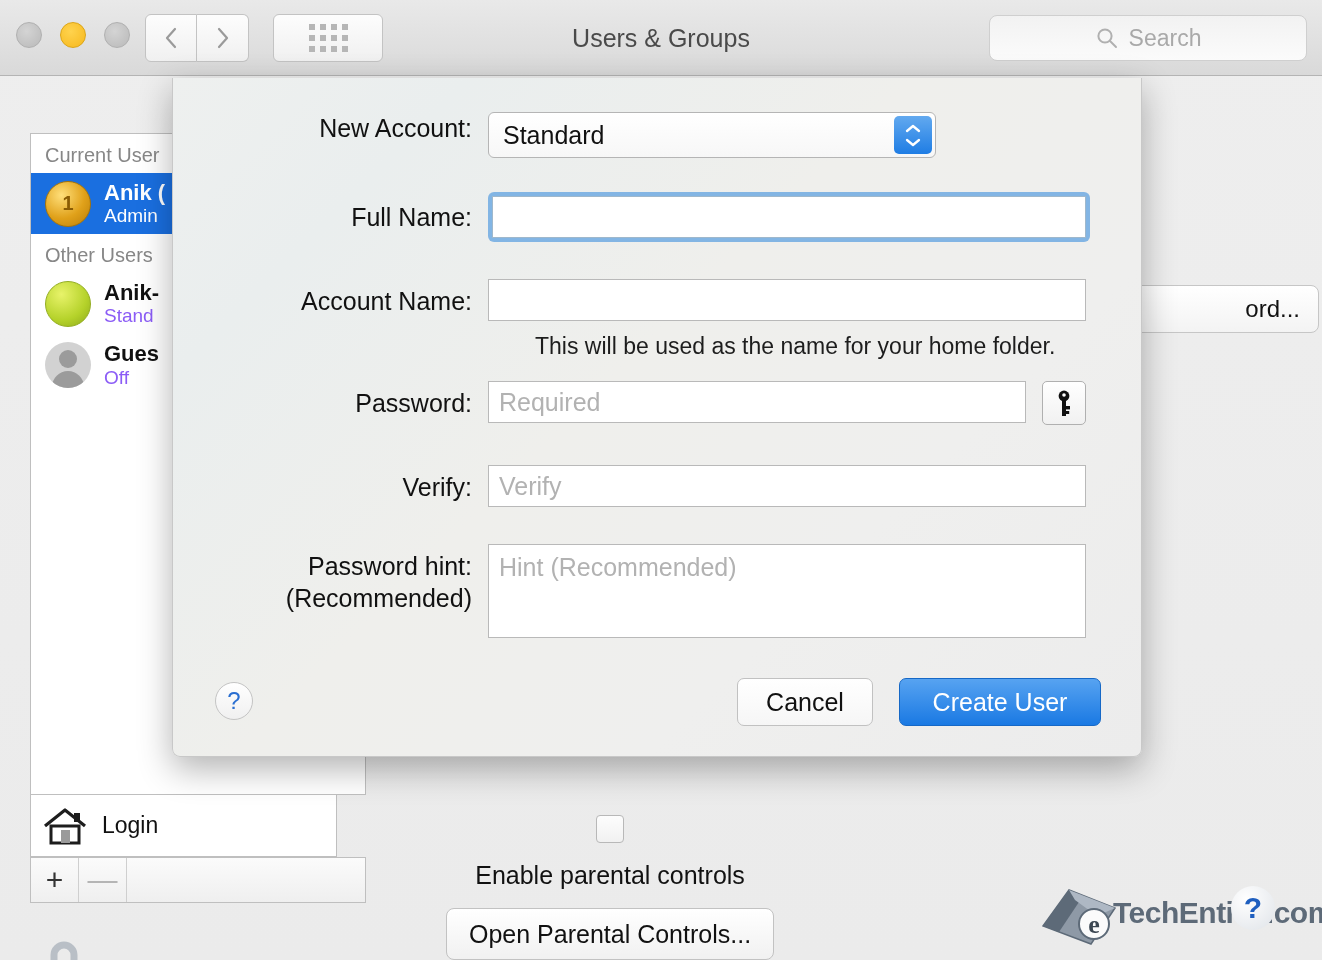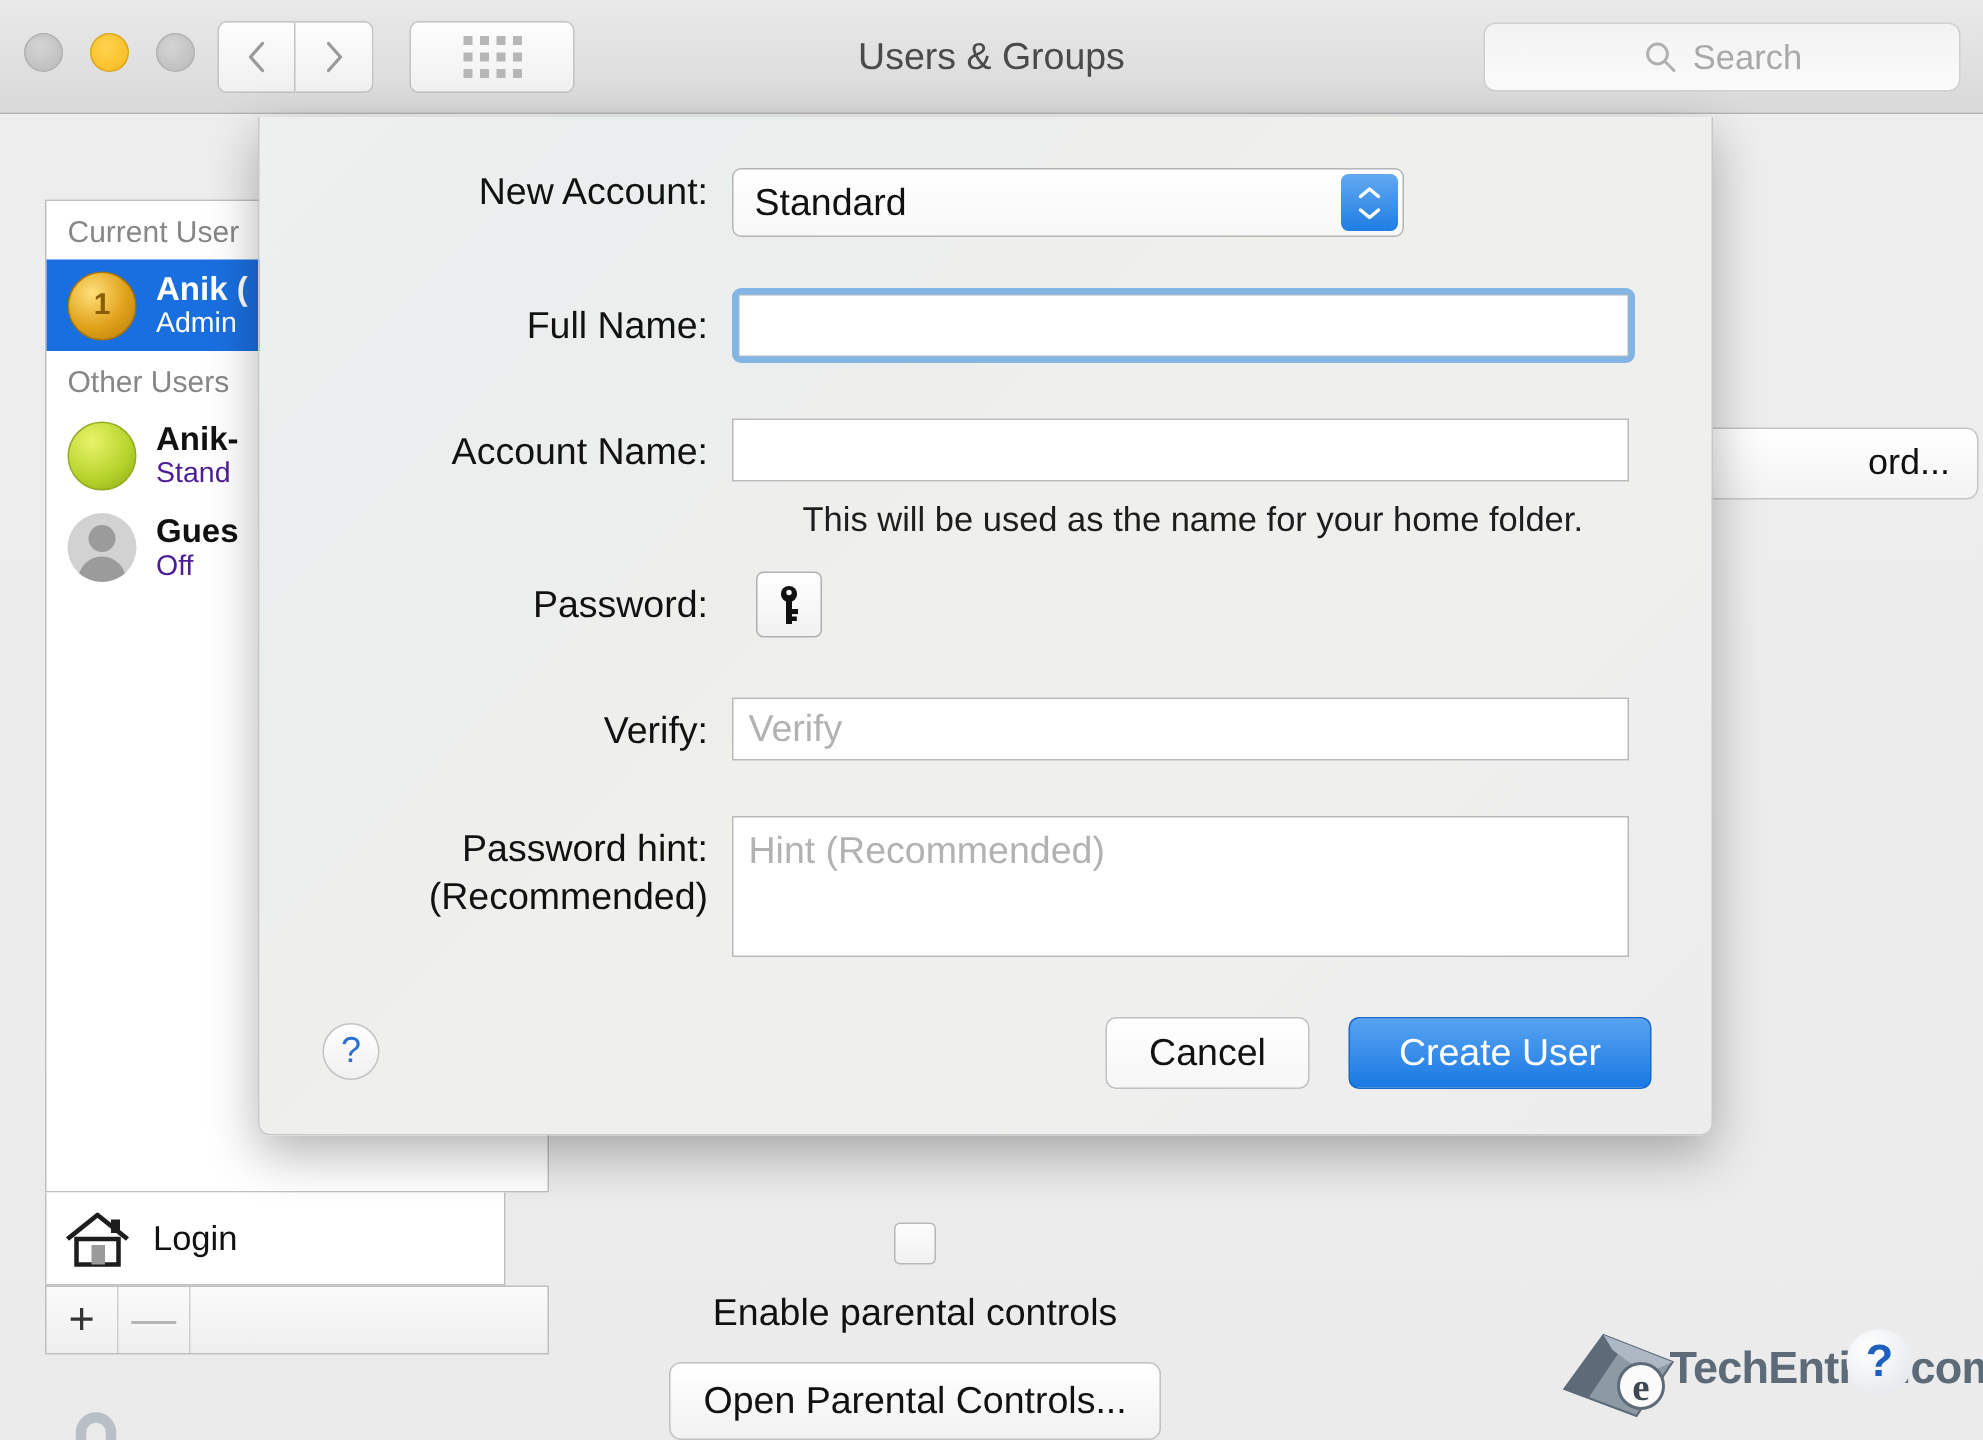--- a/index.html
+++ b/index.html
@@ -71,21 +71,21 @@
   .userlist {
     position: absolute; left: 30px; top: 56px;
     width: 336px; height: 662px;
     background: #fff; border: 1px solid #bfbfbf;
   }
   .grouphdr { font-size: 20px; color: #878787; padding: 10px 14px 6px 14px; }
   .urow { display: flex; align-items: center; gap: 13px; padding: 7px 14px; }
   .urow.selected { background: #1a6fe0; }
   .urow .meta { display: flex; flex-direction: column; line-height: 1.15; }
   .urow .uname { font-size: 22px; color: #111; font-weight: bold; }
-  .urow .urole { font-size: 19px; color: #4c1d95; }
+  .urow .urole { font-size: 19px; color: #8b5cf6; }
   .urow.selected .uname, .urow.selected .urole { color: #fff; font-weight: normal; }
   .urow.selected .uname { font-weight: bold; }
   .avatar { width: 46px; height: 46px; border-radius: 50%; flex: 0 0 46px; }
   .av-medal { background: radial-gradient(circle at 35% 30%, #ffdf7a, #e0a11a 55%, #b97c08 100%); border: 1px solid #a87406; position: relative; }
   .av-medal::after { content: "1"; position: absolute; inset: 0; display: flex; align-items: center; justify-content: center; color: #8a5c04; font-size: 20px; font-weight: bold; }
   .av-ball { background: radial-gradient(circle at 35% 28%, #e8f36a, #b5d22a 60%, #8ca81b 100%); border: 1px solid #93ad20; }
   .av-guest { background: #d2d2d2; position: relative; overflow: hidden; }
   .av-guest::before { content: ""; position: absolute; left: 14px; top: 8px; width: 18px; height: 18px; border-radius: 50%; background: #9b9b9b; }
   .av-guest::after { content: ""; position: absolute; left: 7px; top: 29px; width: 32px; height: 22px; border-radius: 16px 16px 0 0; background: #9b9b9b; }
 
@@ -337,20 +337,23 @@
     <div class="frow" style="left:0; top:201px;">
       <span class="flabel" style="padding-top:6px;">Account Name:</span>
       <span class="tfield" style="width:598px; height:42px;">
         <span class="ph"></span>
       </span>
     </div>
     <div class="helper" style="left:362px; top:255px;">This will be used as the name for your home folder.</div>
 
     <div class="frow" style="left:0; top:303px;">
       <span class="flabel" style="padding-top:6px;">Password:</span>
+      <span class="tfield" style="width:538px; height:42px;">
+        <span class="ph">Required</span>
+      </span>
       <span class="keybtn" style="margin-left:16px;">
         <svg width="22" height="28" viewBox="0 0 22 28">
           <circle cx="11" cy="7" r="5.4" fill="#111"></circle>
           <circle cx="11" cy="6" r="1.8" fill="#fff"></circle>
           <rect x="9" y="11" width="4" height="16" fill="#111"></rect>
           <rect x="13" y="17" width="4" height="3.4" fill="#111"></rect>
           <rect x="13" y="22" width="3.2" height="3" fill="#111"></rect>
         </svg>
       </span>
     </div>

